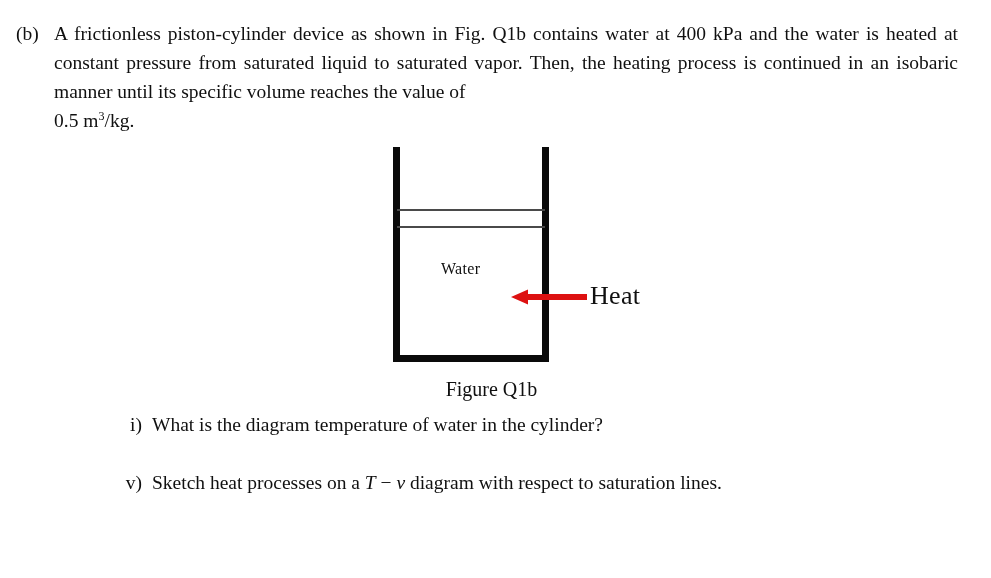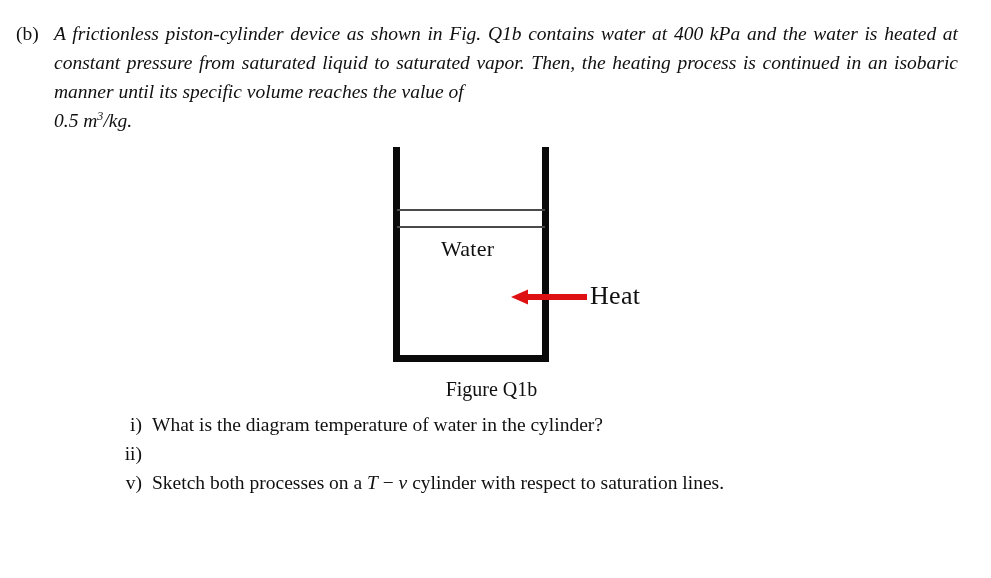--- a/index.html
+++ b/index.html
@@ -40,21 +40,20 @@
   .stmt-body {
     flex: 1 1 auto;
     padding-right: 33px;
     padding-top: 19px;
     font-size: 19.5px;
     line-height: 29px;
     text-align: justify;
     text-justify: inter-word;
     text-align-last: left;
     hyphens: none;
-    font-style: italic;
   }
   .stmt-body .tail {
     display: block;
     text-align: right;
   }
   sup.supthree {
     font-size: 0.62em;
     vertical-align: super;
     line-height: 0;
   }
@@ -111,22 +110,22 @@
     left: 511px;
     top: 148px;
     width: 76px;
     height: 18px;
   }
   #heat-arrow svg { display: block; }
 
   #water-label {
     position: absolute;
     left: 441px;
-    top: 96px;
-    font-size: 22px;
+    top: 116px;
+    font-size: 16px;
     line-height: 26px;
     letter-spacing: 0.3px;
     white-space: nowrap;
   }
   #heat-label {
     position: absolute;
     left: 590px;
     top: 143px;
     font-size: 26px;
     line-height: 26px;
@@ -220,23 +219,22 @@
 </div>
 
 <div id="questions">
 
   <div class="q-row">
     <div class="q-num">i)</div>
     <div class="q-text"><span>What is the diagram temperature of water in the cylinder?</span></div>
   </div>
 
   <div class="q-row">
-    <div class="q-num">ii)</div>
   </div>
 
 
 
   <div class="q-row">
     <div class="q-num">v)</div>
-    <div class="q-text"><span>Sketch both processes on a</span> <span class="mathvar">T</span> <span>−</span> <span class="mathvar">v</span> <span>cylinder with respect to saturation lines.</span></div>
+    <div class="q-text"><span>Sketch heat processes on a</span> <span class="mathvar">T</span> <span>−</span> <span class="mathvar">v</span> <span>diagram with respect to saturation lines.</span></div>
   </div>
 
 </div>
 
 </body></html>

